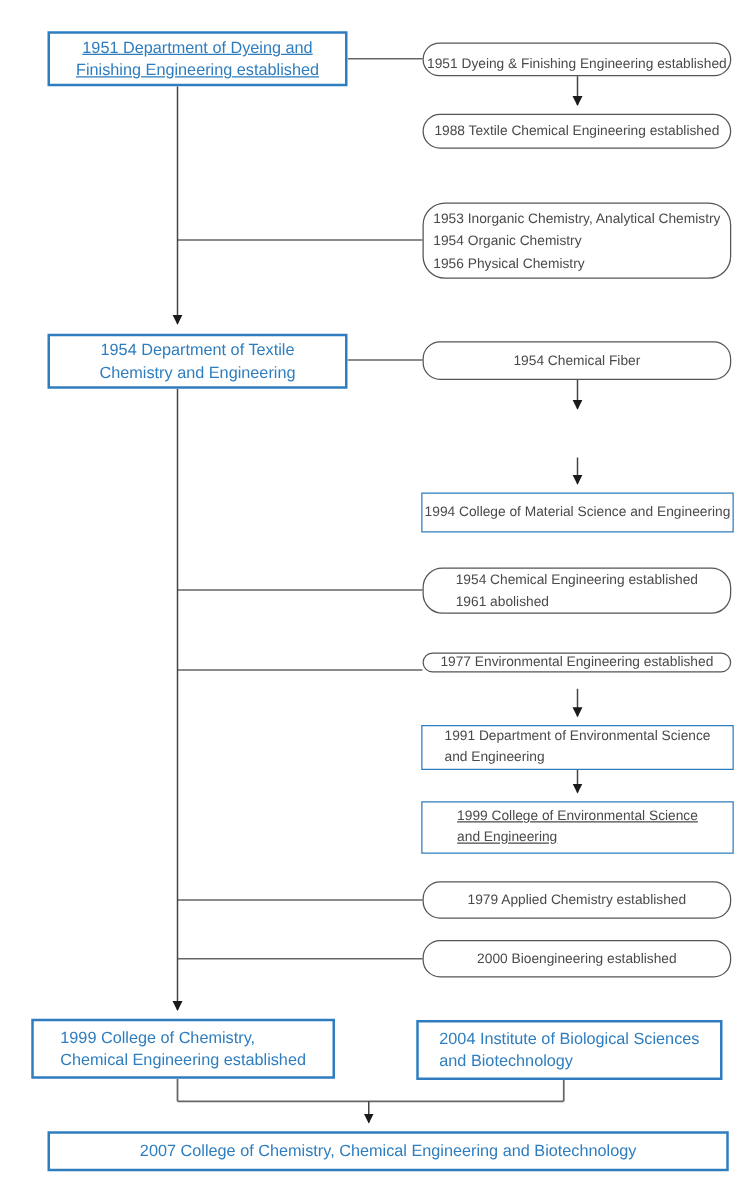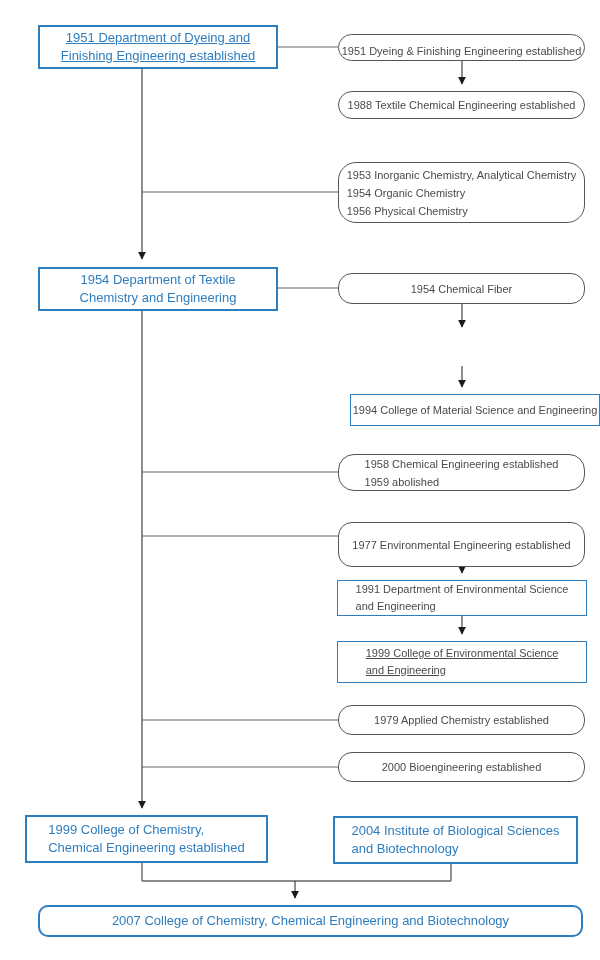--- a/index.html
+++ b/index.html
@@ -115,21 +115,21 @@
     </div>
   </div>
 
   <div class="node box-blue" style="left:333px; top:816px; width:245px; height:48px;justify-content:center;">
     <div class="tblock">
       <div>2004 Institute of Biological Sciences</div>
       <div>and Biotechnology</div>
     </div>
   </div>
 
-  <div class="node box-blue" style="left:38px; top:905px; width:545px; height:32px;border-radius:10px;">
+  <div class="node box-blue" style="left:38px; top:905px; width:545px; height:32px;">
     <div>2007  College of Chemistry, Chemical Engineering and Biotechnology</div>
   </div>
 
   <div class="node pill" style="left:338px; top:34px; width:247px; height:27px;align-items:flex-end;">
     <div>1951 Dyeing &amp; Finishing Engineering established</div>
   </div>
 
   <div class="node pill" style="left:338px; top:91px; width:247px; height:28px;">
     <div>1988 Textile Chemical  Engineering established</div>
   </div>
@@ -140,32 +140,32 @@
       <div>1954 Organic Chemistry</div>
       <div>1956 Physical Chemistry</div>
     </div>
   </div>
 
   <div class="node pill" style="left:338px; top:273px; width:247px; height:31px;">
     <div>1954 Chemical Fiber</div>
   </div>
 
 
-  <div class="node rect-blue" style="left:337px; top:394px; width:250px; height:32px;margin-left:13px;">
+  <div class="node rect-blue" style="left:337px; top:394px; width:250px; height:32px;">
     <div>1994 College of Material Science and Engineering</div>
   </div>
 
   <div class="node pill r16" style="left:338px; top:454px; width:247px; height:37px;">
     <div class="tblock">
-      <div>1958 Chemical Engineering established</div>
-      <div>1959 abolished</div>
+      <div>1954 Chemical Engineering established</div>
+      <div>1961 abolished</div>
     </div>
   </div>
 
-  <div class="node pill" style="left:338px; top:522px; width:247px; height:45px;text-align:right;">
+  <div class="node pill" style="left:338px; top:522px; width:247px; height:16px;text-align:right;">
     <div>1977 Environmental Engineering established</div>
   </div>
 
   <div class="node rect-blue" style="left:337px; top:580px; width:250px; height:36px;">
     <div class="tblock">
       <div>1991 Department of Environmental Science</div>
       <div>and Engineering</div>
     </div>
   </div>
 

